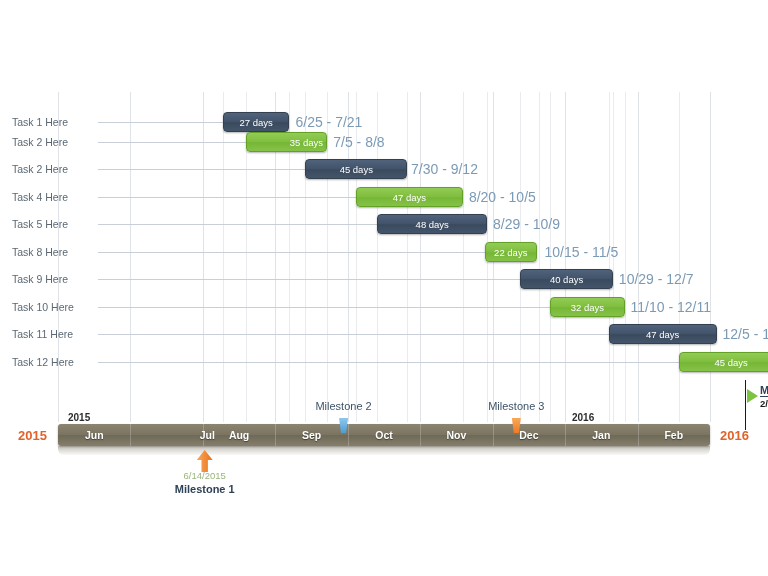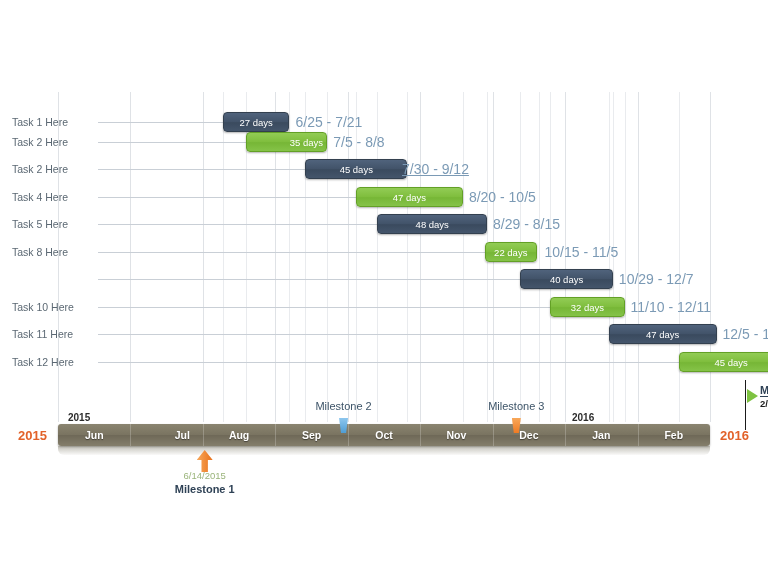--- a/index.html
+++ b/index.html
@@ -273,41 +273,42 @@
       <div class="row" style="top: 127.5px;">
         <div class="task-label">Task 2 Here</div>
         <div class="leader" style="left: 98px; width: 148.428px;"></div>
         <div class="bar green" style="left: 246.428px; width: 80.848px; padding-left: 39px;">35 days</div>
         <div class="bar-date" style="left: 333.276px;">7/5 - 8/8</div>
       </div>
       <div class="row" style="top: 155px;">
         <div class="task-label">Task 2 Here</div>
         <div class="leader" style="left: 98px; width: 207.108px;"></div>
         <div class="bar dark" style="left: 305.108px; width: 102.364px;">45 days</div>
-        <div class="bar-date" style="left: 402px; text-decoration: underline;">7/30 - 9/12</div>
+        <div class="bar-date" style="left: 411px;">7/30 - 9/12</div>
       </div>
       <div class="row" style="top: 182.5px;">
         <div class="task-label">Task 4 Here</div>
         <div class="leader" style="left: 98px; width: 257.964px;"></div>
         <div class="bar green" style="left: 355.964px; width: 106.928px;">47 days</div>
         <div class="bar-date" style="left: 468.892px;">8/20 - 10/5</div>
       </div>
       <div class="row" style="top: 210px;">
         <div class="task-label">Task 5 Here</div>
         <div class="leader" style="left: 98px; width: 279.48px;"></div>
         <div class="bar dark" style="left: 377.48px; width: 109.536px;">48 days</div>
-        <div class="bar-date" style="left: 493.016px;">8/29 - 8/15</div>
+        <div class="bar-date" style="left: 493.016px;">8/29 - 10/9</div>
       </div>
       <div class="row" style="top: 237.5px;">
         <div class="task-label">Task 8 Here</div>
         <div class="leader" style="left: 98px; width: 389.016px;"></div>
         <div class="bar green" style="left: 485px; width: 51.508px;">22 days</div>
         <div class="bar-date" style="left: 544.524px;">10/15 - 11/5</div>
       </div>
       <div class="row" style="top: 265px;">
+        <div class="task-label">Task 9 Here</div>
         <div class="leader" style="left: 98px; width: 422.268px;"></div>
         <div class="bar dark" style="left: 520.268px; width: 92.584px;">40 days</div>
         <div class="bar-date" style="left: 618.852px;">10/29 - 12/7</div>
       </div>
       <div class="row" style="top: 292.5px;">
         <div class="task-label">Task 10 Here</div>
         <div class="leader" style="left: 98px; width: 452.26px;"></div>
         <div class="bar green" style="left: 550.26px; width: 74.328px;">32 days</div>
         <div class="bar-date" style="left: 630.588px;">11/10 - 12/11</div>
       </div>
@@ -330,21 +331,21 @@
   <div class="axis" id="axis">
       <div class="axis-tick" style="left: 72.4444px;"></div>
       <div class="axis-tick" style="left: 144.889px;"></div>
       <div class="axis-tick" style="left: 217.333px;"></div>
       <div class="axis-tick" style="left: 289.778px;"></div>
       <div class="axis-tick" style="left: 362.222px;"></div>
       <div class="axis-tick" style="left: 434.667px;"></div>
       <div class="axis-tick" style="left: 507.111px;"></div>
       <div class="axis-tick" style="left: 579.556px;"></div>
       <div class="month" style="left: 0px; width: 72.4444px;">Jun</div>
-      <div class="month" style="left: 64px; width: 72.4444px; padding-left: 24px;">Jul</div>
+      <div class="month" style="left: 89px; width: 72.4444px; padding-left: 24px;">Jul</div>
       <div class="month" style="left: 144.889px; width: 72.4444px;">Aug</div>
       <div class="month" style="left: 217.333px; width: 72.4444px;">Sep</div>
       <div class="month" style="left: 289.778px; width: 72.4444px;">Oct</div>
       <div class="month" style="left: 362.222px; width: 72.4444px;">Nov</div>
       <div class="month" style="left: 434.667px; width: 72.4444px;">Dec</div>
       <div class="month" style="left: 507.111px; width: 72.4444px;">Jan</div>
       <div class="month" style="left: 579.556px; width: 72.4444px;">Feb</div>
     </div>
   <div class="axis-shadow"></div>
 

